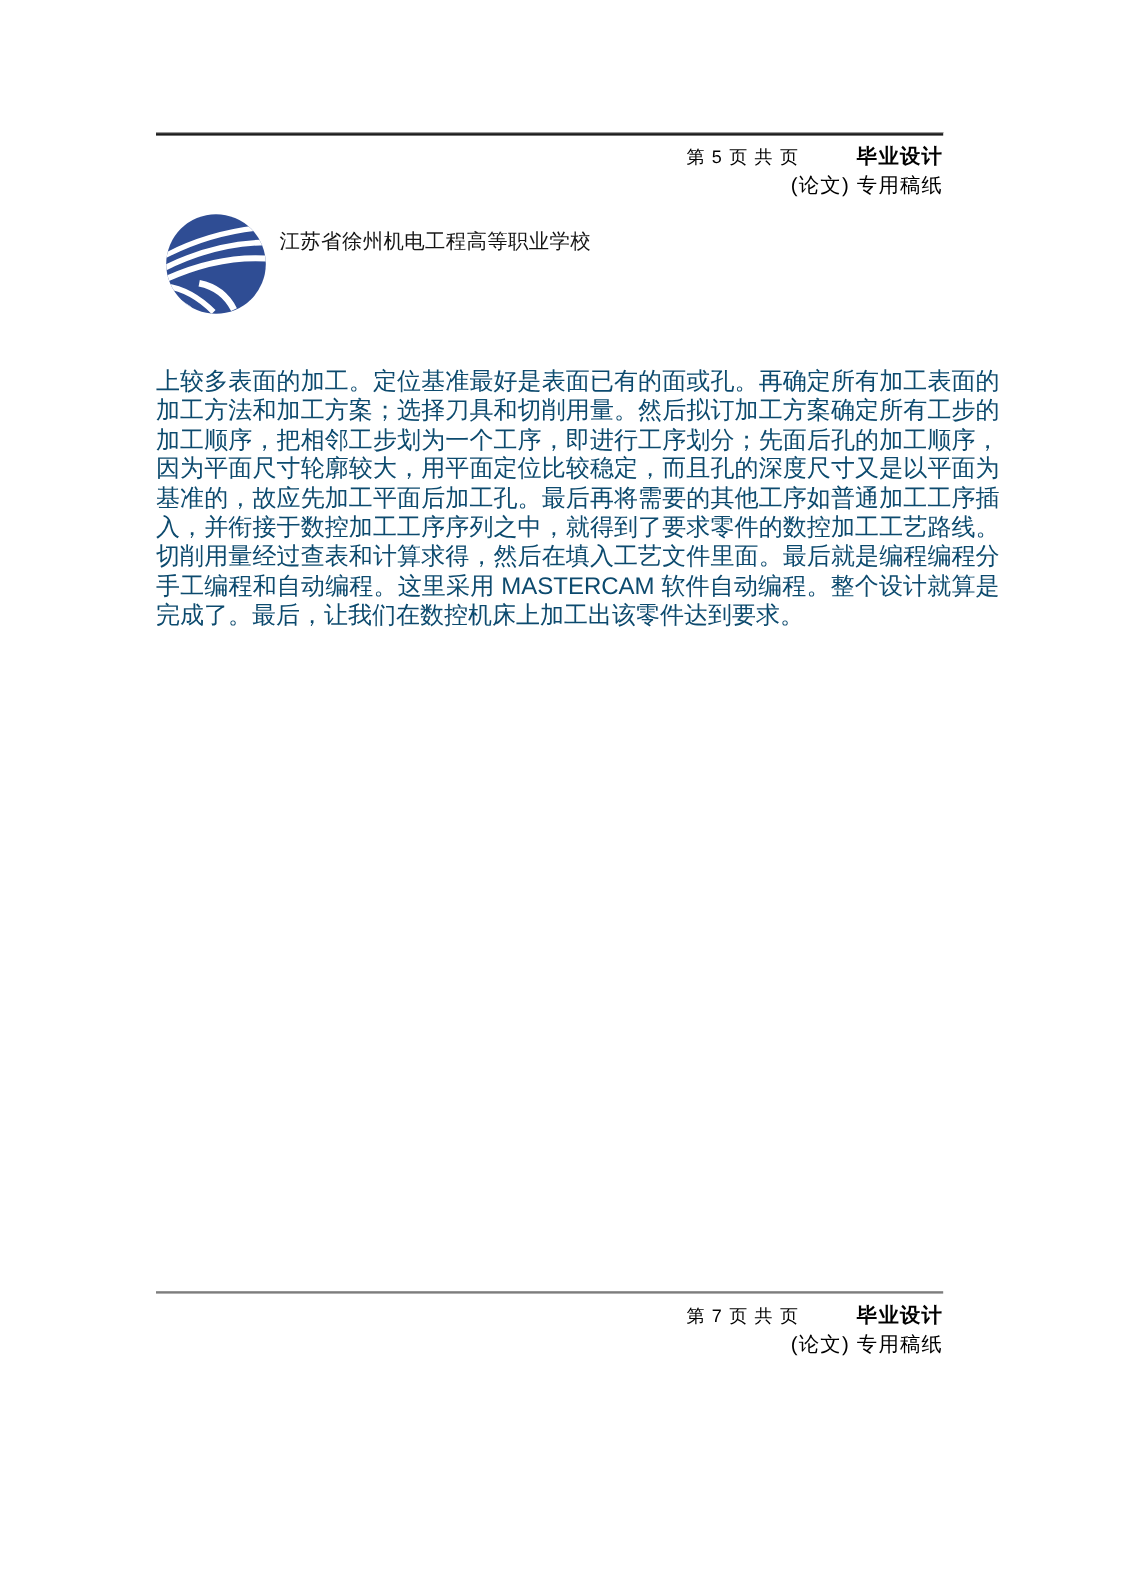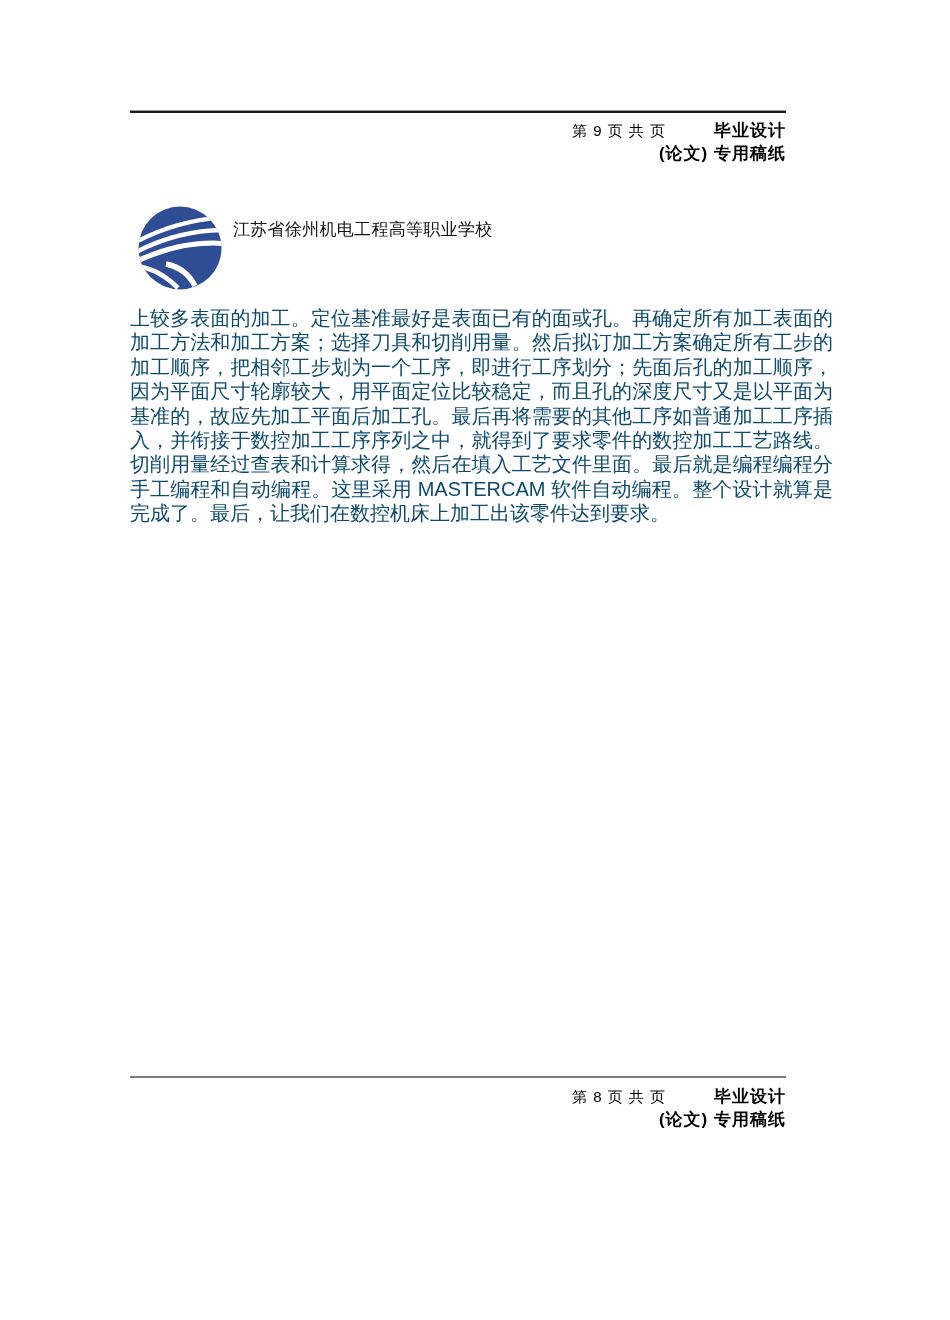--- a/index.html
+++ b/index.html
@@ -36,28 +36,28 @@
     letter-spacing: 1px;
   }
   .head-gap { display: inline-block; width: 48px; }
   .doc-type {
     font-size: 17px;
     font-weight: 700;
     letter-spacing: 1px;
   }
   .doc-type-2 {
     font-size: 17px;
-    font-weight: 700;
+    font-weight: 400;
     letter-spacing: 1px;
     margin-top: 12px;
   }
   .logo-row {
     position: absolute;
     left: 138px;
-    top: 206px;
+    top: 178px;
     display: flex;
     align-items: flex-start;
   }
   .globe { width: 84px; height: 84px; flex: 0 0 auto; }
   .logo-text { margin-left: 11px; padding-top: 12px; }
   .school-zh {
     font-size: 17px;
     letter-spacing: 0.3px;
     color: #141414;
     white-space: nowrap;
@@ -85,21 +85,21 @@
 </style>
 </head>
 <body>
 
 <div class="page">
 
   <div class="rule rule-top"></div>
 
   <div class="head-block head-top">
     <div>
-      <span class="page-info">第 9 页 共 页</span><span class="head-gap"></span><span class="doc-type">毕业设计</span>
+      <span class="page-info">第 5 页 共 页</span><span class="head-gap"></span><span class="doc-type">毕业设计</span>
     </div>
     <div>
       <span class="doc-type-2">(论文) 专用稿纸</span>
     </div>
   </div>
 
   <div class="logo-row">
     <svg class="globe" viewBox="0 0 84 84" aria-hidden="true">
       <defs>
         <clipPath id="globeClip">
@@ -122,20 +122,20 @@
   </div>
 
   <div class="body-text">
     <p>上较多表面的加工。定位基准最好是表面已有的面或孔。再确定所有加工表面的加工方法和加工方案；选择刀具和切削用量。然后拟订加工方案确定所有工步的加工顺序，把相邻工步划为一个工序，即进行工序划分；先面后孔的加工顺序，因为平面尺寸轮廓较大，用平面定位比较稳定，而且孔的深度尺寸又是以平面为基准的，故应先加工平面后加工孔。最后再将需要的其他工序如普通加工工序插入，并衔接于数控加工工序序列之中，就得到了要求零件的数控加工工艺路线。切削用量经过查表和计算求得，然后在填入工艺文件里面。最后就是编程编程分手工编程和自动编程。这里采用 MASTERCAM 软件自动编程。整个设计就算是完成了。最后，让我们在数控机床上加工出该零件达到要求。</p>
   </div>
 
   <div class="rule rule-bottom"></div>
 
   <div class="head-block head-bottom">
     <div>
-      <span class="page-info">第 8 页 共 页</span><span class="head-gap"></span><span class="doc-type">毕业设计</span>
+      <span class="page-info">第 7 页 共 页</span><span class="head-gap"></span><span class="doc-type">毕业设计</span>
     </div>
     <div>
       <span class="doc-type-2">(论文) 专用稿纸</span>
     </div>
   </div>
 
 </div>
 
 </body></html>

